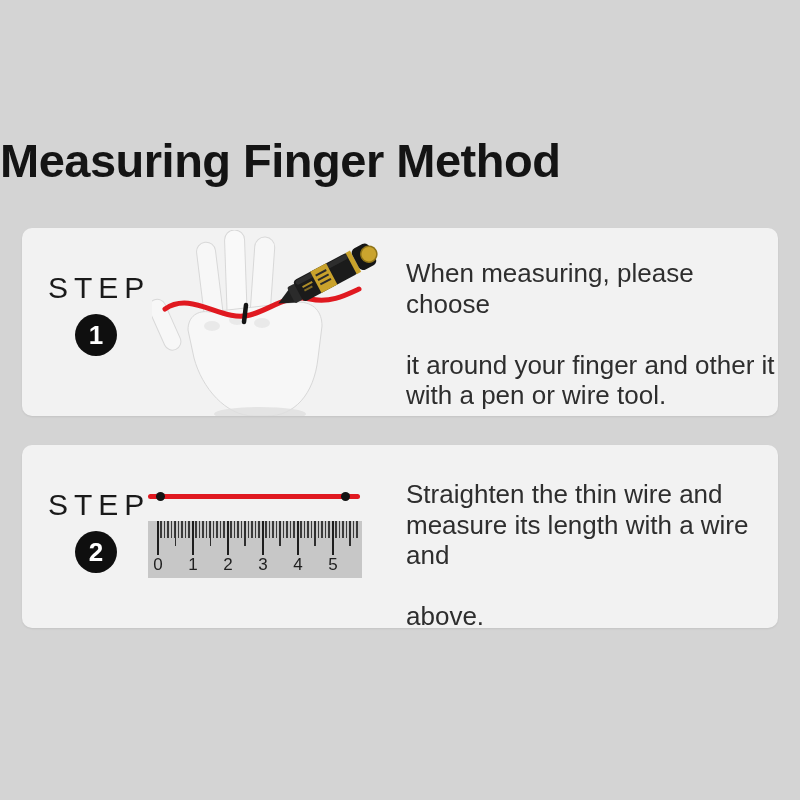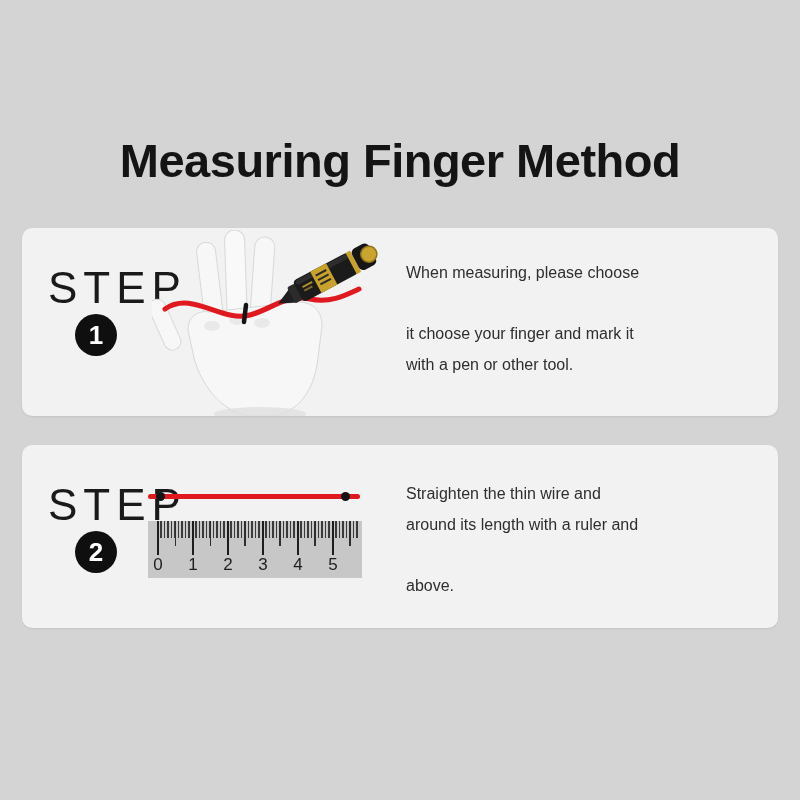--- a/index.html
+++ b/index.html
@@ -3,42 +3,42 @@
 <meta charset="utf-8">
 <style>
   html,body{margin:0;padding:0;}
   body{
     width:800px;height:800px;position:relative;overflow:hidden;
     background:#d4d4d4;
     font-family:"Liberation Sans", sans-serif;
   }
   .title{
     position:absolute;top:133px;left:0;width:800px;margin:0;
-    text-align:center;font-size:47px;line-height:56px;font-weight:700;
+    font-size:47px;line-height:56px;font-weight:700;
     letter-spacing:-0.5px;color:#141414;
   }
   .card{
     position:absolute;left:22px;width:756px;background:#f2f2f2;
     border-radius:10px;overflow:hidden;box-shadow:0 1px 2px rgba(0,0,0,0.08);
   }
   .card-1{top:228px;height:188px;}
   .card-2{top:445px;height:183px;}
   .step-block{position:absolute;left:26px;top:40px;}
   .step-word{
-    font-size:44px;line-height:40px;font-weight:400;letter-spacing:6px;
+    font-size:30px;line-height:40px;font-weight:400;letter-spacing:6px;
     color:#1a1a1a;
   }
   .step-badge{
     width:42px;height:42px;border-radius:50%;background:#0f0f0f;
     margin:6px 0 0 27px;display:flex;align-items:center;justify-content:center;
   }
   .step-num{color:#ffffff;font-size:26px;font-weight:700;line-height:1;}
   .desc{
     position:absolute;left:384px;margin:0;
-    font-size:16px;line-height:30.5px;color:#2e2e2e;
+    font-size:26px;line-height:30.5px;color:#2e2e2e;
   }
   .desc-1{top:30px;}
   .desc-2{top:34px;}
   .illu-1{position:absolute;left:130px;top:2px;width:255px;height:186px;}
   
   .illu-2{position:absolute;left:0;top:0;width:756px;height:183px;}
   .wire-line{
     position:absolute;left:126px;top:49px;width:212px;height:5px;
     background:#e01920;border-radius:3px;
   }
@@ -122,22 +122,22 @@
           <rect x="84" y="-12" width="5" height="24" fill="#c9a22b"></rect>
           <rect x="89" y="-12" width="19" height="24" rx="5" fill="#161616"></rect>
           <circle cx="104" cy="0" r="8" fill="#caa42e" stroke="#8f7418" stroke-width="1.5"></circle>
         </g>
       </svg>
     </div>
 
     <p class="desc desc-1">
       <span>When measuring, please choose</span><br>
       <br>
-      <span>it choose your finger and mark it</span><br>
-      <span>with a pen or other tool.</span>
+      <span>it around your finger and other it</span><br>
+      <span>with a pen or wire tool.</span>
     </p>
   </section>
 
   <section class="card card-2">
     <div class="step-block">
       <div class="step-word">STEP</div>
       <div class="step-badge">
         <span class="step-num">2</span>
       </div>
     </div>
@@ -157,19 +157,19 @@
           <span class="rn-2">2</span>
           <span class="rn-3">3</span>
           <span class="rn-4">4</span>
           <span class="rn-5">5</span>
         </div>
       </div>
     </div>
 
     <p class="desc desc-2">
       <span>Straighten the thin wire and</span><br>
-      <span>around its length with a ruler and</span><br>
+      <span>measure its length with a wire and</span><br>
       <br>
       <span>above.</span>
     </p>
   </section>
 
 </div>
 
 </body></html>

